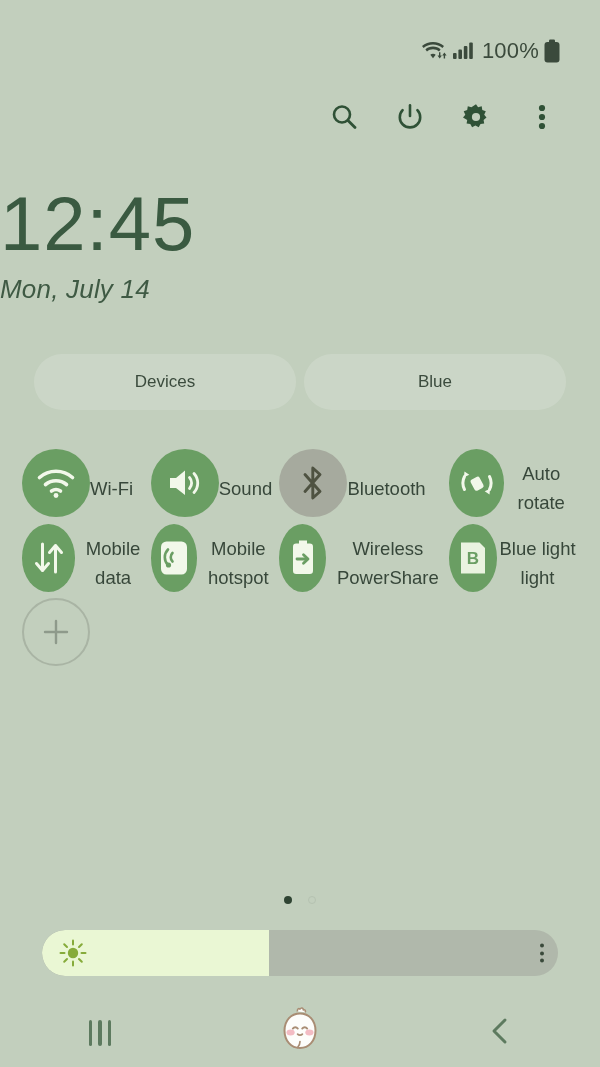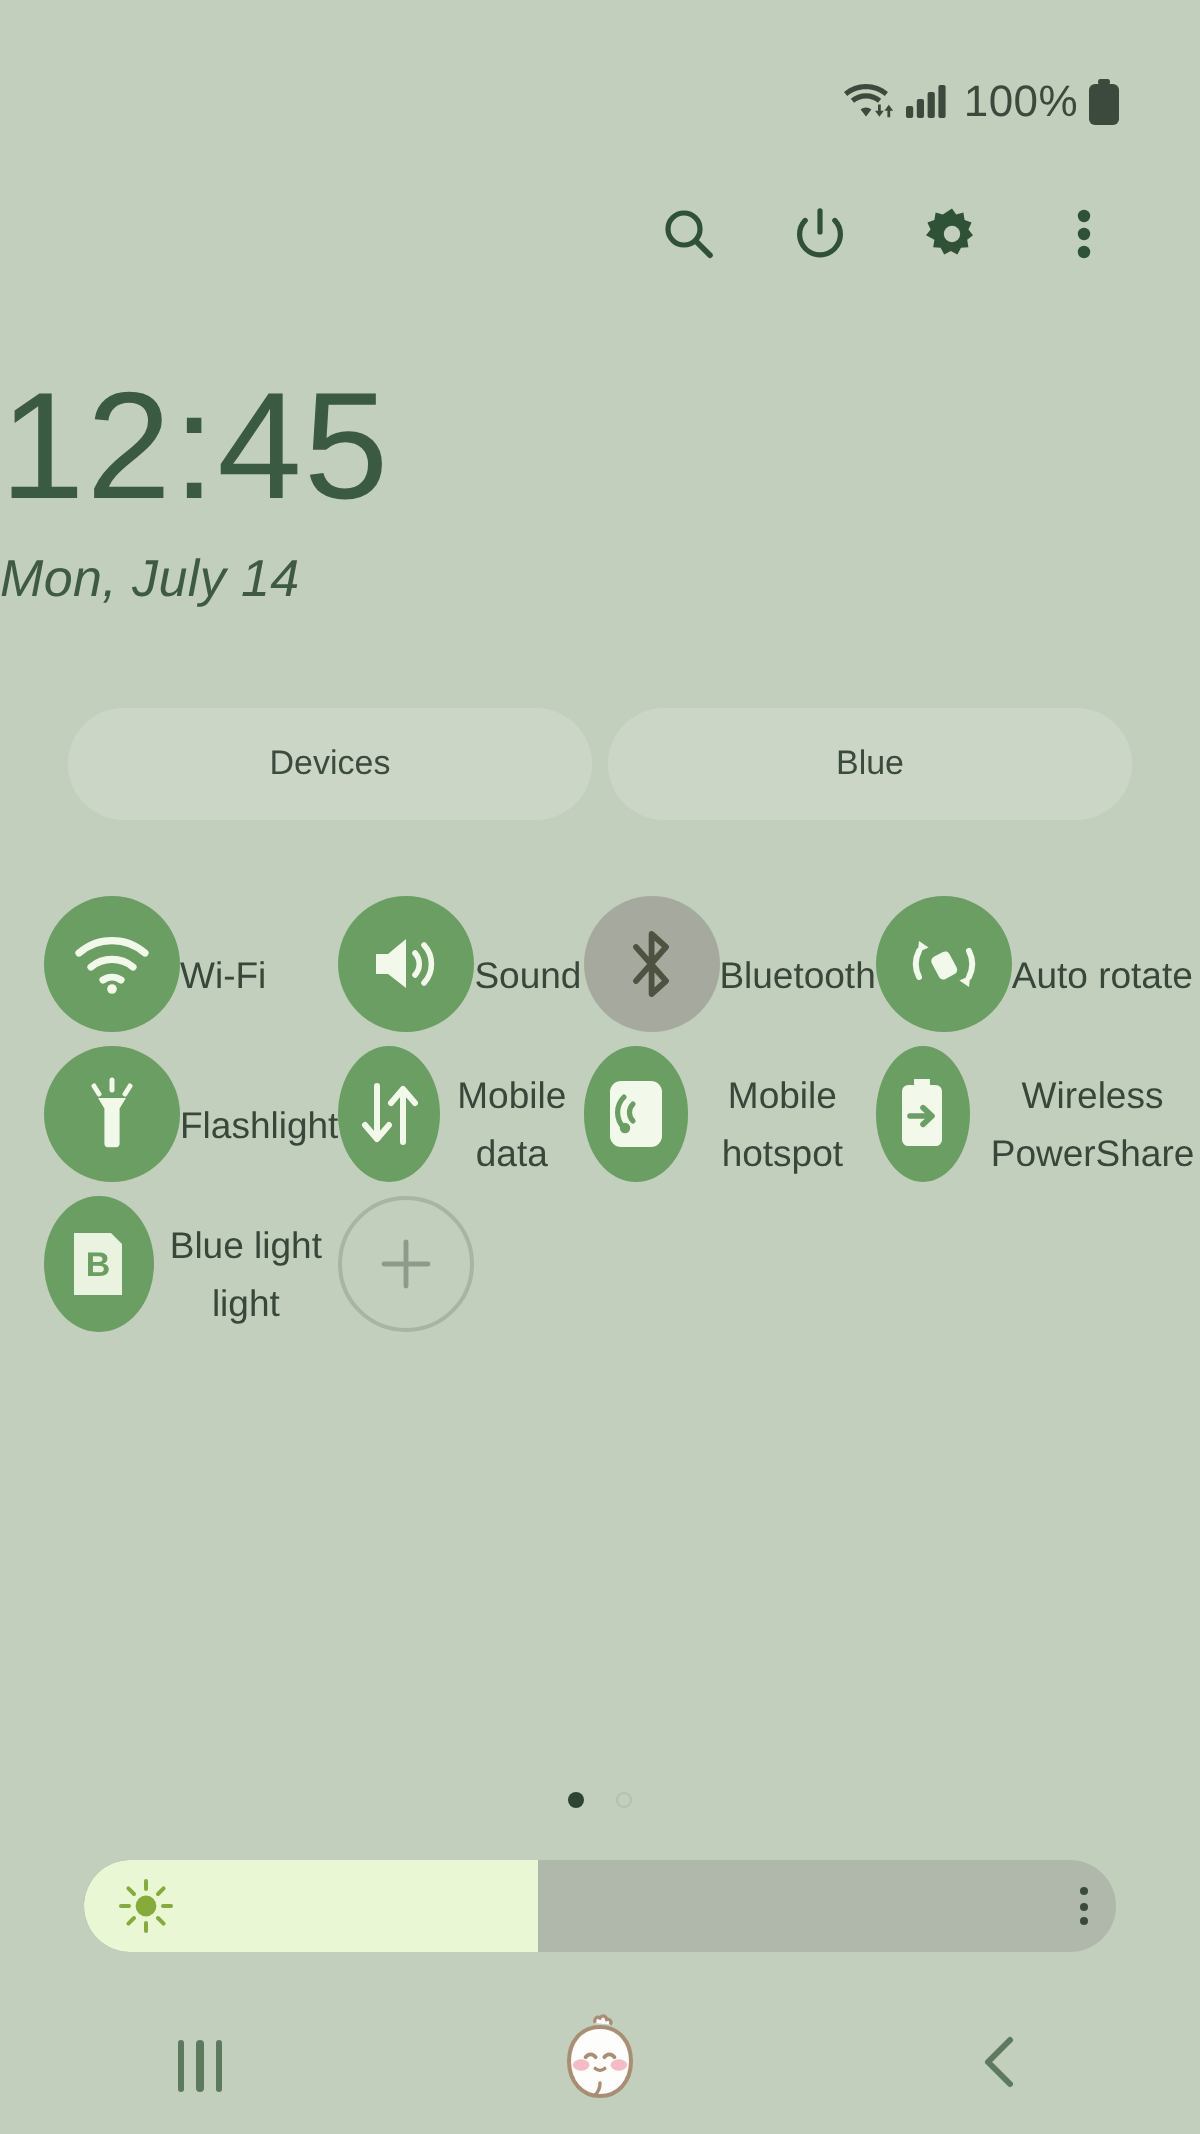--- a/index.html
+++ b/index.html
@@ -333,33 +333,20 @@
         </g>
         <path fill="#f2f8ea" d="M6.5 7.5l4.8 3.2-5.4 2.6z"></path>
         <path fill="#f2f8ea" d="M31.5 30.5l-4.8-3.2 5.4-2.6z"></path>
         <rect x="14" y="13.5" width="10" height="12.5" rx="2.4" fill="#f2f8ea" transform="rotate(-28 19 19.5)"></rect>
       </svg>
     </div>
     <div class="tile-label">Auto rotate</div>
   </div>
 
 
-  <div class="tile">
-    <div class="tile-circle" style="background: rgb(106, 158, 99);">
-      <svg width="34" height="38" viewBox="0 0 34 38">
-        <g stroke="#f2f8ea" stroke-width="2.5" stroke-linecap="round">
-          <line x1="17" y1="2" x2="17" y2="7"></line>
-          <line x1="8" y1="5" x2="10.5" y2="9"></line>
-          <line x1="26" y1="5" x2="23.5" y2="9"></line>
-        </g>
-        <path fill="#f2f8ea" d="M10 11h14l-3.2 5.2v17.6a1.8 1.8 0 0 1-1.8 1.8h-4a1.8 1.8 0 0 1-1.8-1.8V16.2z"></path>
-      </svg>
-    </div>
-    <div class="tile-label">Flashlight</div>
-  </div>
 
   <div class="tile">
     <div class="tile-circle" style="background: rgb(106, 158, 99);">
       <svg width="36" height="38" viewBox="0 0 36 38">
         <g stroke="#f2f8ea" stroke-width="3" stroke-linecap="round" stroke-linejoin="round" fill="none">
           <line x1="11.5" y1="5" x2="11.5" y2="31"></line>
           <polyline points="5.5,24.5 11.5,31.5 17.5,24.5"></polyline>
           <line x1="24.5" y1="33" x2="24.5" y2="7"></line>
           <polyline points="18.5,13.5 24.5,6.5 30.5,13.5"></polyline>
         </g>

